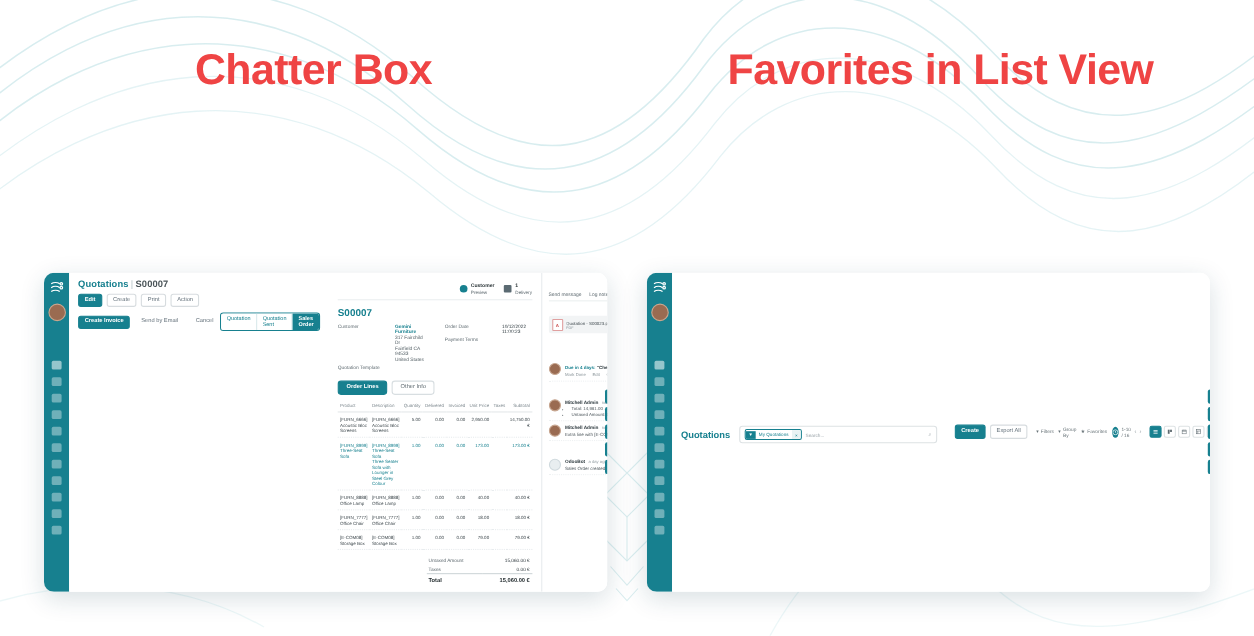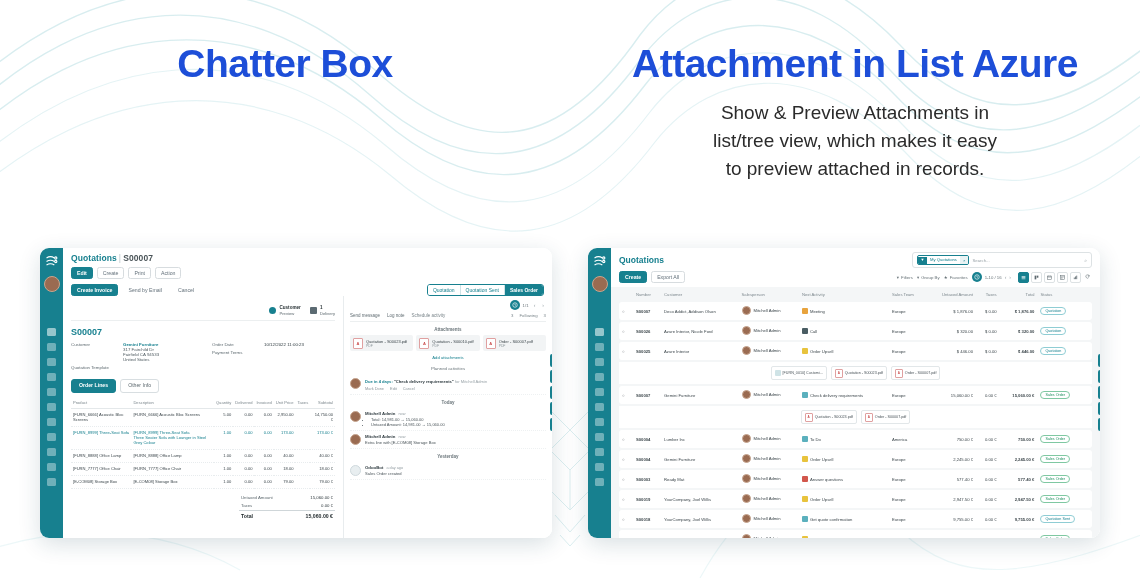--- a/index.html
+++ b/index.html
@@ -9,21 +9,21 @@
     font-family:"Liberation Sans", sans-serif;
     color:#212529;
   }
   .waves{position:absolute;inset:0;width:1140px;height:578px;pointer-events:none;}
 
   
   .panels{position:absolute;left:0;top:0;width:1140px;height:210px;display:flex;}
   .panel{flex:1;text-align:center;padding-top:44px;}
   .panel h1{
     margin:0 0 14px 0;font-size:39px;line-height:1.05;
-    color:#1d4ed8;font-weight:bold;letter-spacing:-.5px;
+    color:#ef4444;font-weight:bold;letter-spacing:-.5px;
   }
   .panel p{margin:0;font-size:19px;line-height:1.47;color:#2b2b2b;}
 
   
   .shot{
     position:absolute;background:#ffffff;border-radius:9px;
     box-shadow:0 6px 22px rgba(20,60,80,.16);
     overflow:hidden;display:flex;
   }
   .shot.left{left:40px;top:248px;width:512px;height:290px;}
@@ -33,21 +33,21 @@
     width:23px;flex:0 0 23px;background:#17808f;
     display:flex;flex-direction:column;align-items:center;padding-top:5px;gap:6px;
   }
   .rail-logo{width:17px;height:17px;border-radius:3px;position:relative;}
   .rail-logo svg{display:block;}
   .rail-avatar{width:14px;height:14px;border-radius:50%;background:#9a6b51;border:1px solid #c9a58d;}
   .rail-icons{display:flex;flex-direction:column;gap:7px;margin-top:30px;align-items:center;}
   .rail-ic{width:9px;height:8px;border-radius:1.5px;background:rgba(255,255,255,.55);}
   .rail-ic.sq{background:rgba(255,255,255,.38);}
 
-  .body-col{flex:1;display:flex;flex-direction:column;background:#fff;min-width:0;}
+  .body-col{flex:1;display:flex;background:#fff;min-width:0;}
 
   
   .cp{padding:5px 8px 0 8px;background:#fff;}
   .cp-title{font-size:8.5px;color:#17808f;font-weight:bold;letter-spacing:.1px;}
   .cp-title .sep{color:#b9c6ca;font-weight:normal;margin:0 2px;}
   .cp-title .rec{color:#4a5458;font-weight:bold;}
   .btnrow{display:flex;gap:4px;margin-top:4px;align-items:center;}
   .btn{
     font-size:5.2px;border-radius:2.5px;padding:2.5px 5px;border:1px solid #d7dcdf;
     background:#fff;color:#63707a;white-space:nowrap;line-height:1;
@@ -202,24 +202,21 @@
     <path d="M700,578 C760,470 830,460 900,530 C960,588 1030,580 1180,520"></path>
     <path d="M-40,560 C60,520 160,525 240,570"></path>
   </g>
 </svg>
 
 <div class="panels">
   <div class="panel">
     <h1>Chatter Box</h1>
   </div>
   <div class="panel">
-    <h1>Attachment in List Azure</h1>
-    <p style="white-space:pre-line">Show &amp; Preview Attachments in
-list/tree view, which makes it easy
-to preview attached in records.</p>
+    <h1>Favorites in List View</h1>
   </div>
 </div>
 
 <svg class="conn" viewBox="0 0 80 230">
   <g fill="none" stroke="#dbeef0" stroke-width="1">
     <path d="M10,60 L40,90 L10,120 Z"></path>
     <path d="M70,60 L40,90 L70,120 Z"></path>
     <path d="M20,110 L40,130 L60,110"></path>
     <path d="M20,150 L40,170 L60,150"></path>
     <path d="M40,130 L40,170"></path>

